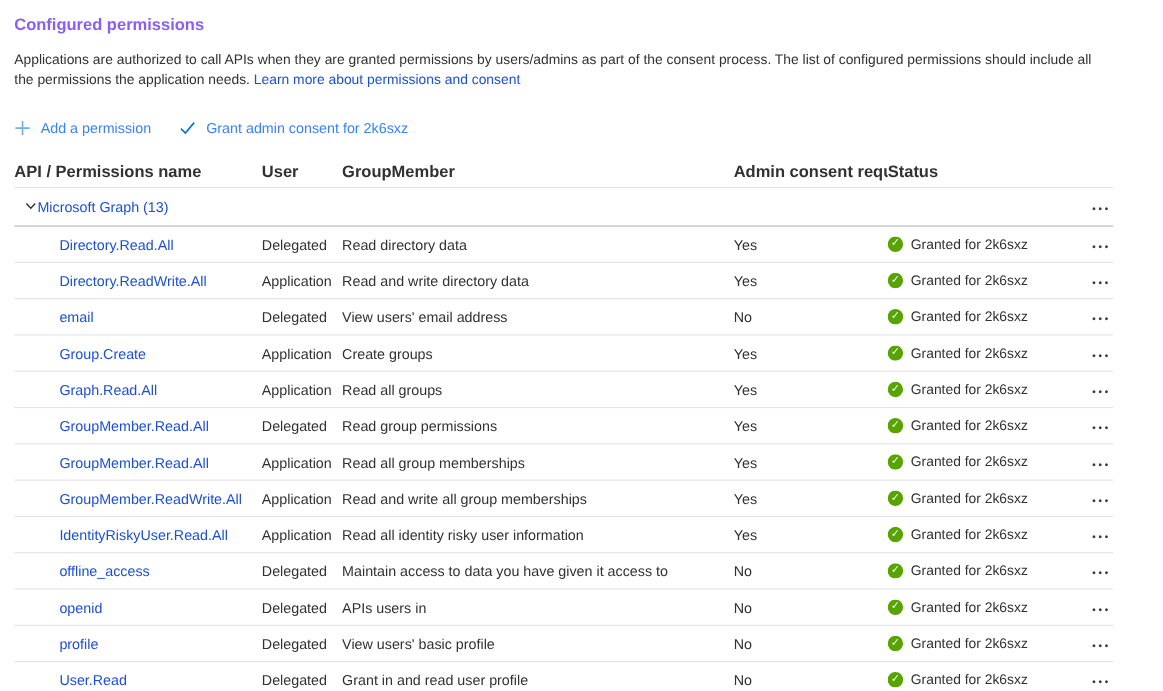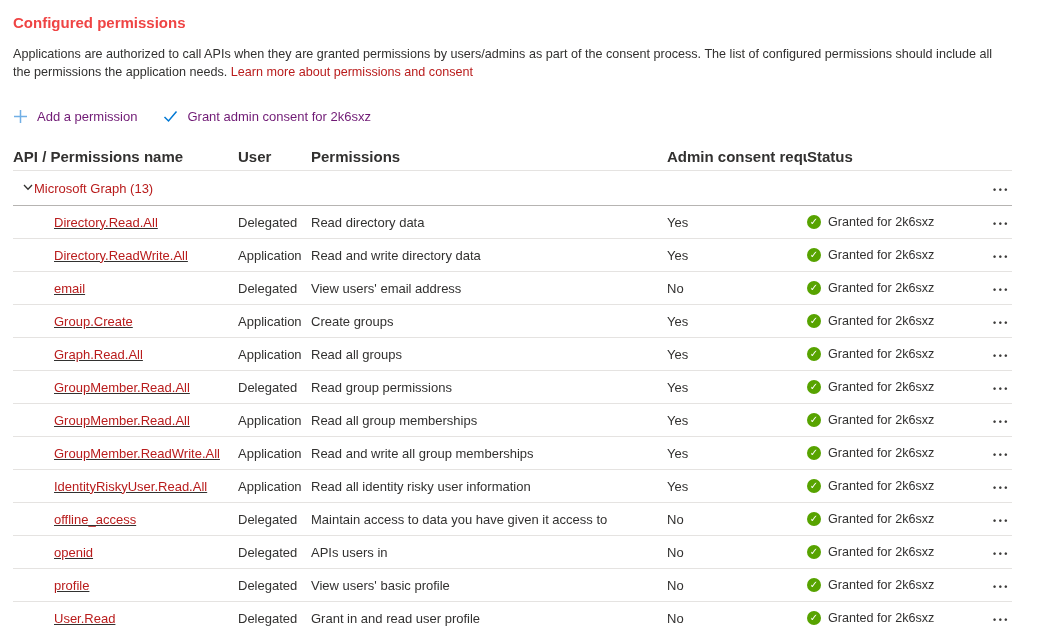--- a/index.html
+++ b/index.html
@@ -13,51 +13,51 @@
   .page {
     width: 1057px;
     height: 628px;
     box-sizing: border-box;
     padding: 12px 0 0 13px;
     overflow: hidden;
   }
   .page-title {
     font-size: 15px;
     font-weight: 600;
-    color: #ef4444;
+    color: #8b5cf6;
     margin: 2px 0 0 0;
   }
   .desc {
     margin-top: 14px;
     max-width: 988px;
     line-height: 18px;
     font-size: 12.6px;
   }
   .link {
-    color: #b91c1c;
+    color: #1d4ed8;
     text-decoration: none;
     cursor: pointer;
   }
   
   .toolbar {
     display: flex;
     align-items: center;
     gap: 26px;
     margin-top: 24px;
     height: 22px;
   }
   .toolbar-btn {
     display: flex;
     align-items: center;
     gap: 9px;
     background: none;
     border: none;
     padding: 0;
     font: inherit;
-    color: #701a75;
+    color: #3b82f6;
     cursor: pointer;
   }
   .toolbar-btn svg { display: block; }
   
   .table {
     width: 999px;
     margin-top: 16px;
   }
   .trow, .thead-row {
     display: grid;
@@ -82,21 +82,21 @@
   .group-name {
     display: flex;
     align-items: center;
     gap: 0;
   }
   .chev-btn {
     background: none; border: none; padding: 0; margin: 0 0 0 9px;
     cursor: pointer; display: flex; align-items: center;
   }
   .cell { overflow: hidden; white-space: nowrap; }
-  .cell.name { padding-left: 41px; text-decoration: underline; }
+  .cell.name { padding-left: 41px; }
   .cell.status {
     display: flex;
     align-items: center;
     gap: 7px;
     font-size: 12.6px;
   }
   .badge {
     width: 14px; height: 14px;
     border-radius: 50%;
     background: #57a300;
@@ -144,21 +144,21 @@
       </span>
       <span>Grant admin consent for 2k6sxz</span>
     </button>
   </div>
 
   <div class="table">
 
     <div class="thead-row">
       <div class="cell">API / Permissions name</div>
       <div class="cell">User</div>
-      <div class="cell">Permissions</div>
+      <div class="cell">GroupMember</div>
       <div class="cell">Admin consent requ...</div>
       <div class="cell">Status</div>
       <div class="cell"></div>
     </div>
 
     <div class="group-row">
       <div class="group-name">
         <button class="chev-btn">
           <span>
             <svg width="12" height="12" viewBox="0 0 12 12">

